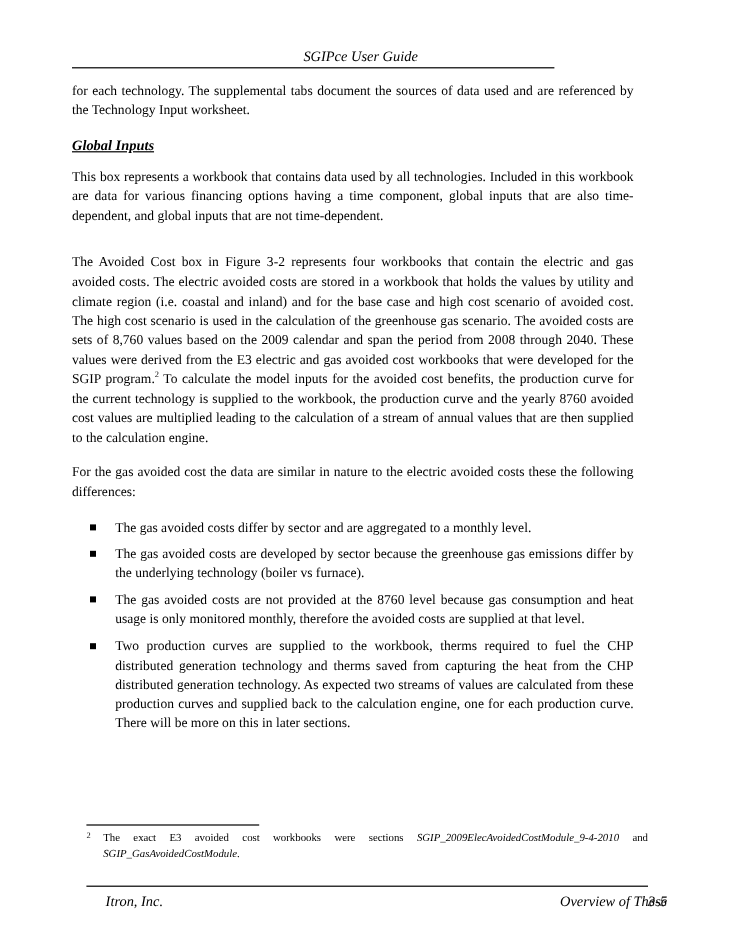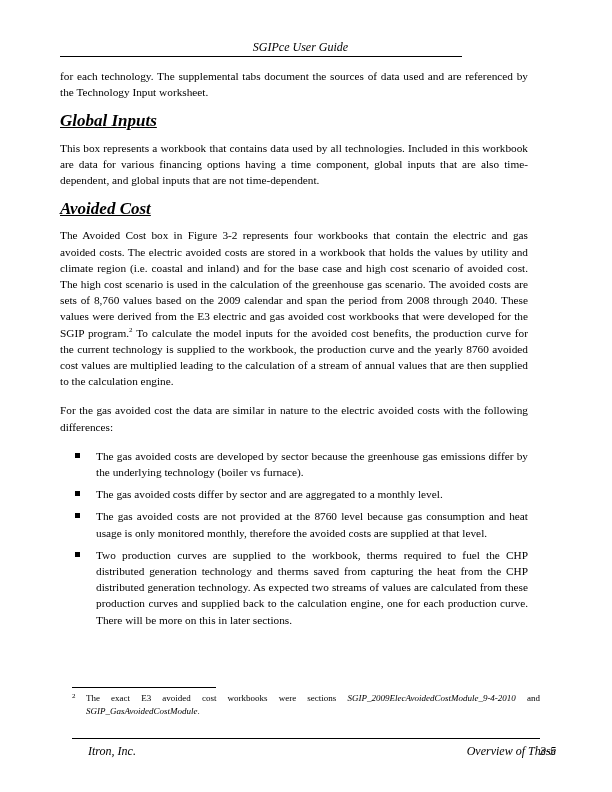--- a/index.html
+++ b/index.html
@@ -3,21 +3,21 @@
 <meta charset="utf-8">
 <style>
   html, body { margin: 0; padding: 0; background: #ffffff; }
   body { width: 612px; height: 792px; position: relative; overflow: hidden;
          font-family: "Liberation Serif", "DejaVu Serif", serif; color: #000; }
   .header-title { position: absolute; top: 40px; left: 0; width: 601px; text-align: center;
                   font-style: italic; font-size: 12px; }
   .rule-top { position: absolute; top: 56px; left: 60px; width: 403px; border-top: 1.5px solid #000; }
   .content { position: absolute; top: 68px; left: 60px; width: 468px; font-size: 11.3px; line-height: 16.2px; }
   .p { text-align: justify; margin: 0; }
-  .h { font-weight: bold; font-style: italic; text-decoration: underline; margin: 0; font-size: 17px; }
+  .h { font-weight: bold; font-style: italic; text-decoration: underline; margin: 0; font-size: 12px; }
   .gap { height: 13px; }
   .gap-s { height: 10px; }
   ul.bullets { list-style: none; margin: 0; padding: 0; }
   ul.bullets li { position: relative; padding-left: 36px; text-align: justify; margin-bottom: 6px; }
   ul.bullets li .bullet { position: absolute; left: 15px; top: 5px; width: 5px; height: 5px; background: #000; }
   sup { font-size: 7px; line-height: 0; vertical-align: super; }
   .fn-rule { position: absolute; top: 687px; left: 72px; width: 144px; border-top: 1px solid #000; }
   .footnote { position: absolute; top: 692px; left: 72px; width: 468px; font-size: 9px; line-height: 12.5px; }
   .footnote .num { position: absolute; left: 0; top: -2px; font-size: 7px; }
   .footnote .txt { padding-left: 14px; text-align: justify; display: block; }
@@ -38,30 +38,29 @@
 
 <div class="content">
   <p class="p">for each technology.  The supplemental tabs document the sources of data used and are referenced by the Technology Input worksheet.</p>
   <div class="gap"></div>
 
   <p class="h">Global Inputs</p>
   <div class="gap-s"></div>
   <p class="p">This box represents a workbook that contains data used by all technologies.  Included in this workbook are data for various financing options having a time component, global inputs that are also time-dependent, and global inputs that are not time-dependent.</p>
   <div class="gap"></div>
 
-  <p class="h">Avoided Cost</p>
   <div class="gap-s"></div>
   <p class="p"><span>The Avoided Cost box in Figure 3-2 represents four workbooks that contain the electric and gas avoided costs.  The electric avoided costs are stored in a workbook that holds the values by utility and climate region (i.e. coastal and inland) and for the base case and high cost scenario of avoided cost.  The high cost scenario is used in the calculation of the greenhouse gas scenario. The avoided costs are sets of 8,760 values based on the 2009 calendar and span the period from 2008 through 2040.  These values were derived from the E3 electric and gas avoided cost workbooks that were developed for the SGIP program.</span><sup>2</sup><span>  To calculate the model inputs for the avoided cost benefits, the production curve for the current technology is supplied to the workbook, the production curve and the yearly 8760 avoided cost values are multiplied leading to the calculation of a stream of annual values that are then supplied to the calculation engine.</span></p>
   <div class="gap"></div>
-  <p class="p">For the gas avoided cost the data are similar in nature to the electric avoided costs with the following differences:</p>
+  <p class="p">For the gas avoided cost the data are similar in nature to the electric avoided costs these the following differences:</p>
   <div class="gap"></div>
 
   <ul class="bullets">
+    <li><span class="bullet"></span><span>The gas avoided costs differ by sector and are aggregated to a monthly level.</span></li>
     <li><span class="bullet"></span><span>The gas avoided costs are developed by sector because the greenhouse gas emissions differ by the underlying technology (boiler vs furnace).</span></li>
-    <li><span class="bullet"></span><span>The gas avoided costs differ by sector and are aggregated to a monthly level.</span></li>
     <li><span class="bullet"></span><span>The gas avoided costs are not provided at the 8760 level because gas consumption and heat usage is only monitored monthly, therefore the avoided costs are supplied at that level.</span></li>
     <li><span class="bullet"></span><span>Two production curves are supplied to the workbook, therms required to fuel the CHP distributed generation technology and therms saved from capturing the heat from the CHP distributed generation technology.  As expected two streams of values are calculated from these production curves and supplied back to the calculation engine, one for each production curve.  There will be more on this in later sections.</span></li>
   </ul>
 </div>
 
 <div class="fn-rule"></div>
 <div class="footnote">
   <span class="num">2</span>
   <span class="txt"><span>The exact E3 avoided cost workbooks were sections </span><i>SGIP_2009ElecAvoidedCostModule_9-4-2010</i><span> and </span><i>SGIP_GasAvoidedCostModule</i><span>.</span></span>
 </div>

